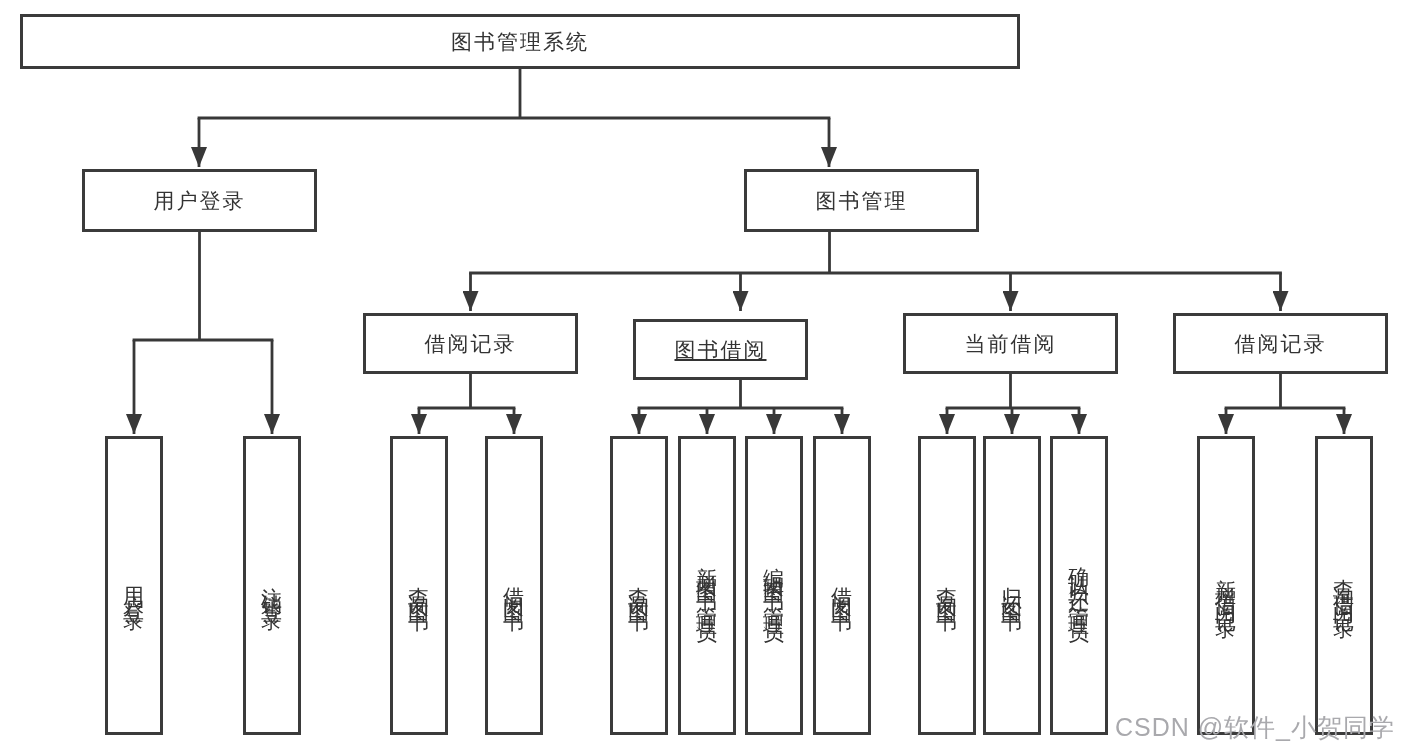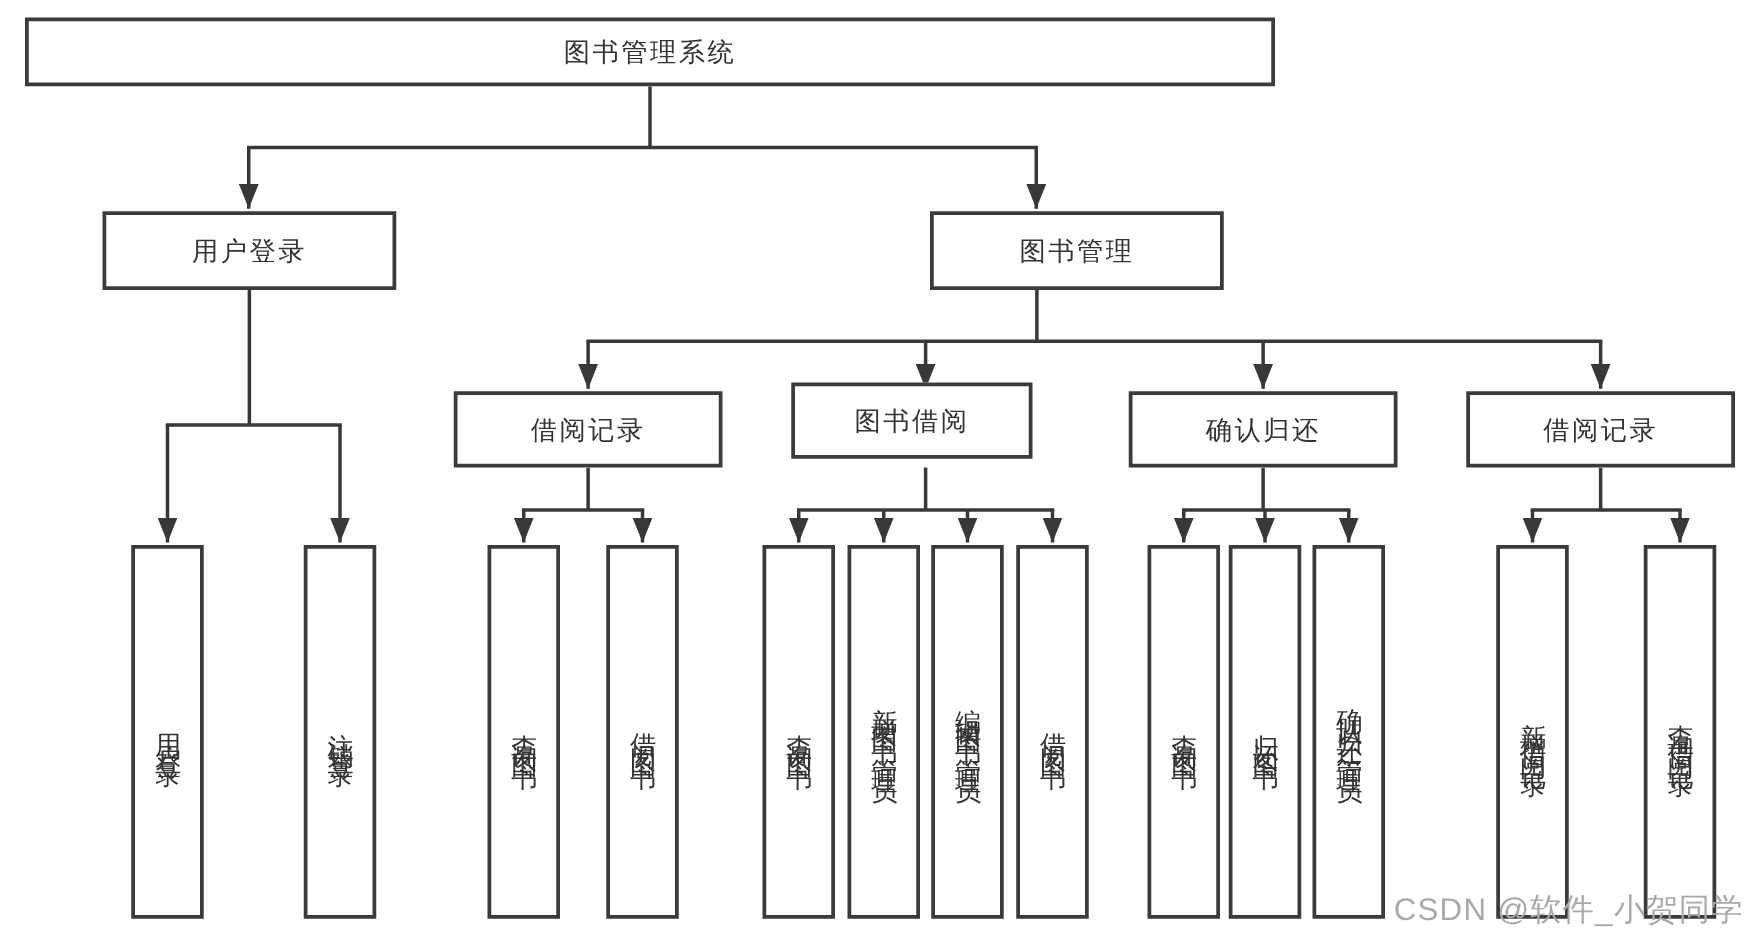--- a/index.html
+++ b/index.html
@@ -104,25 +104,25 @@
   <div class="box" style="left:82px;top:169px;width:235px;height:63px;">
     <span class="hlabel">用户登录</span>
   </div>
   <div class="box" style="left:712px;top:169px;width:235px;height:63px;margin-left:32px;">
     <span class="hlabel">图书管理</span>
   </div>
 
   <div class="box" style="left:363px;top:313px;width:215px;height:61px;">
     <span class="hlabel">借阅记录</span>
   </div>
-  <div class="box" style="left:633px;top:306px;width:193px;height:61px;">
+  <div class="box" style="left:633px;top:319px;width:175px;height:61px;text-decoration:underline;">
     <span class="hlabel">图书借阅</span>
   </div>
   <div class="box" style="left:903px;top:313px;width:215px;height:61px;">
-    <span class="hlabel">确认归还</span>
+    <span class="hlabel">当前借阅</span>
   </div>
   <div class="box" style="left:1173px;top:313px;width:215px;height:61px;">
     <span class="hlabel">借阅记录</span>
   </div>
 
   <div class="box" style="left:105px;top:436px;width:58px;height:299px;">
     <span class="vlabel">用户登录</span>
   </div>
   <div class="box" style="left:243px;top:436px;width:58px;height:299px;">
     <span class="vlabel">注销登录</span>

